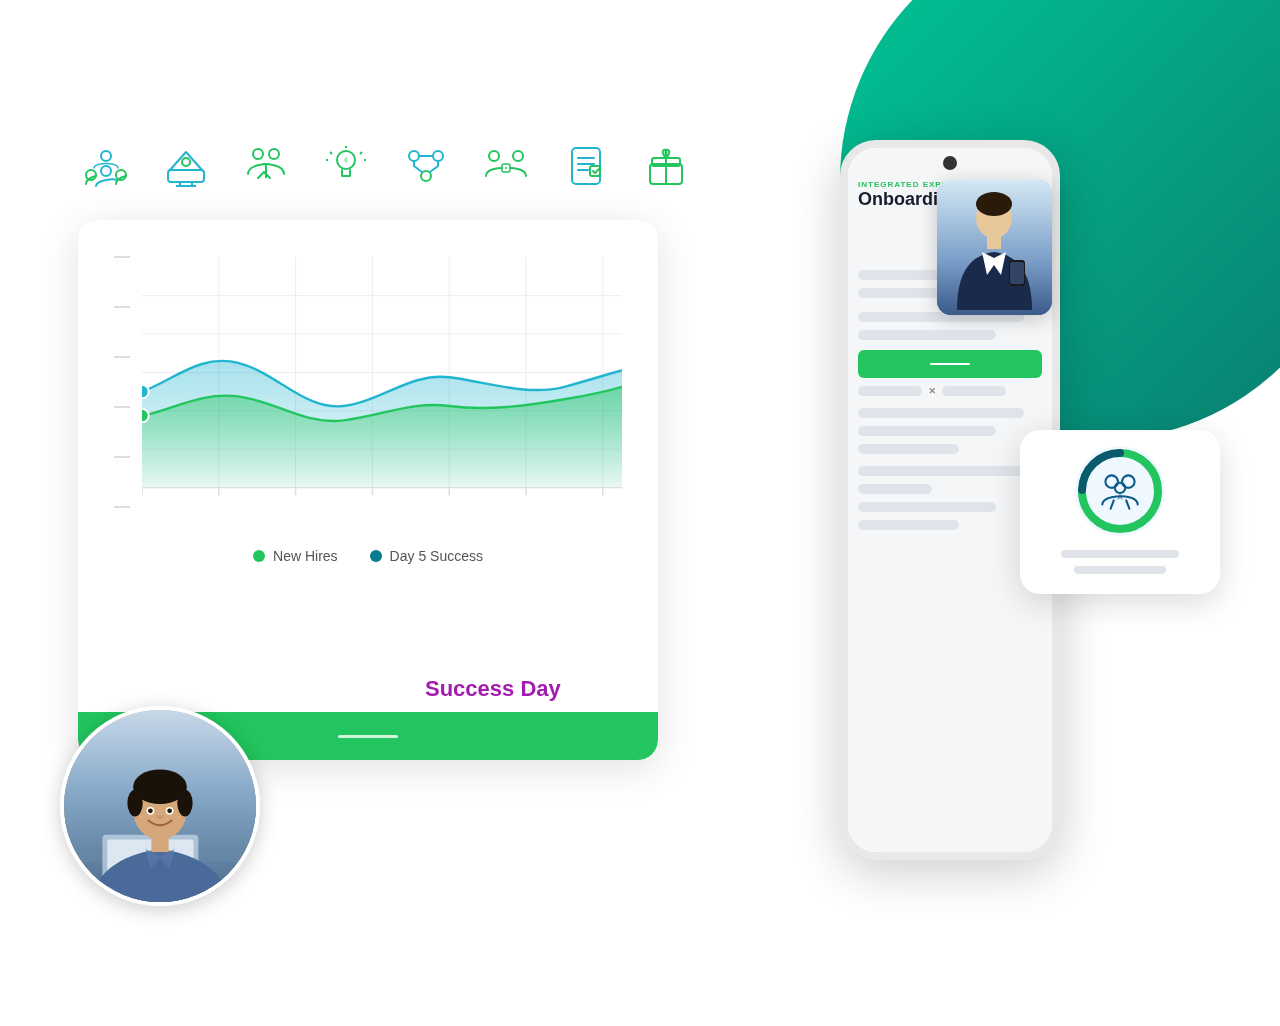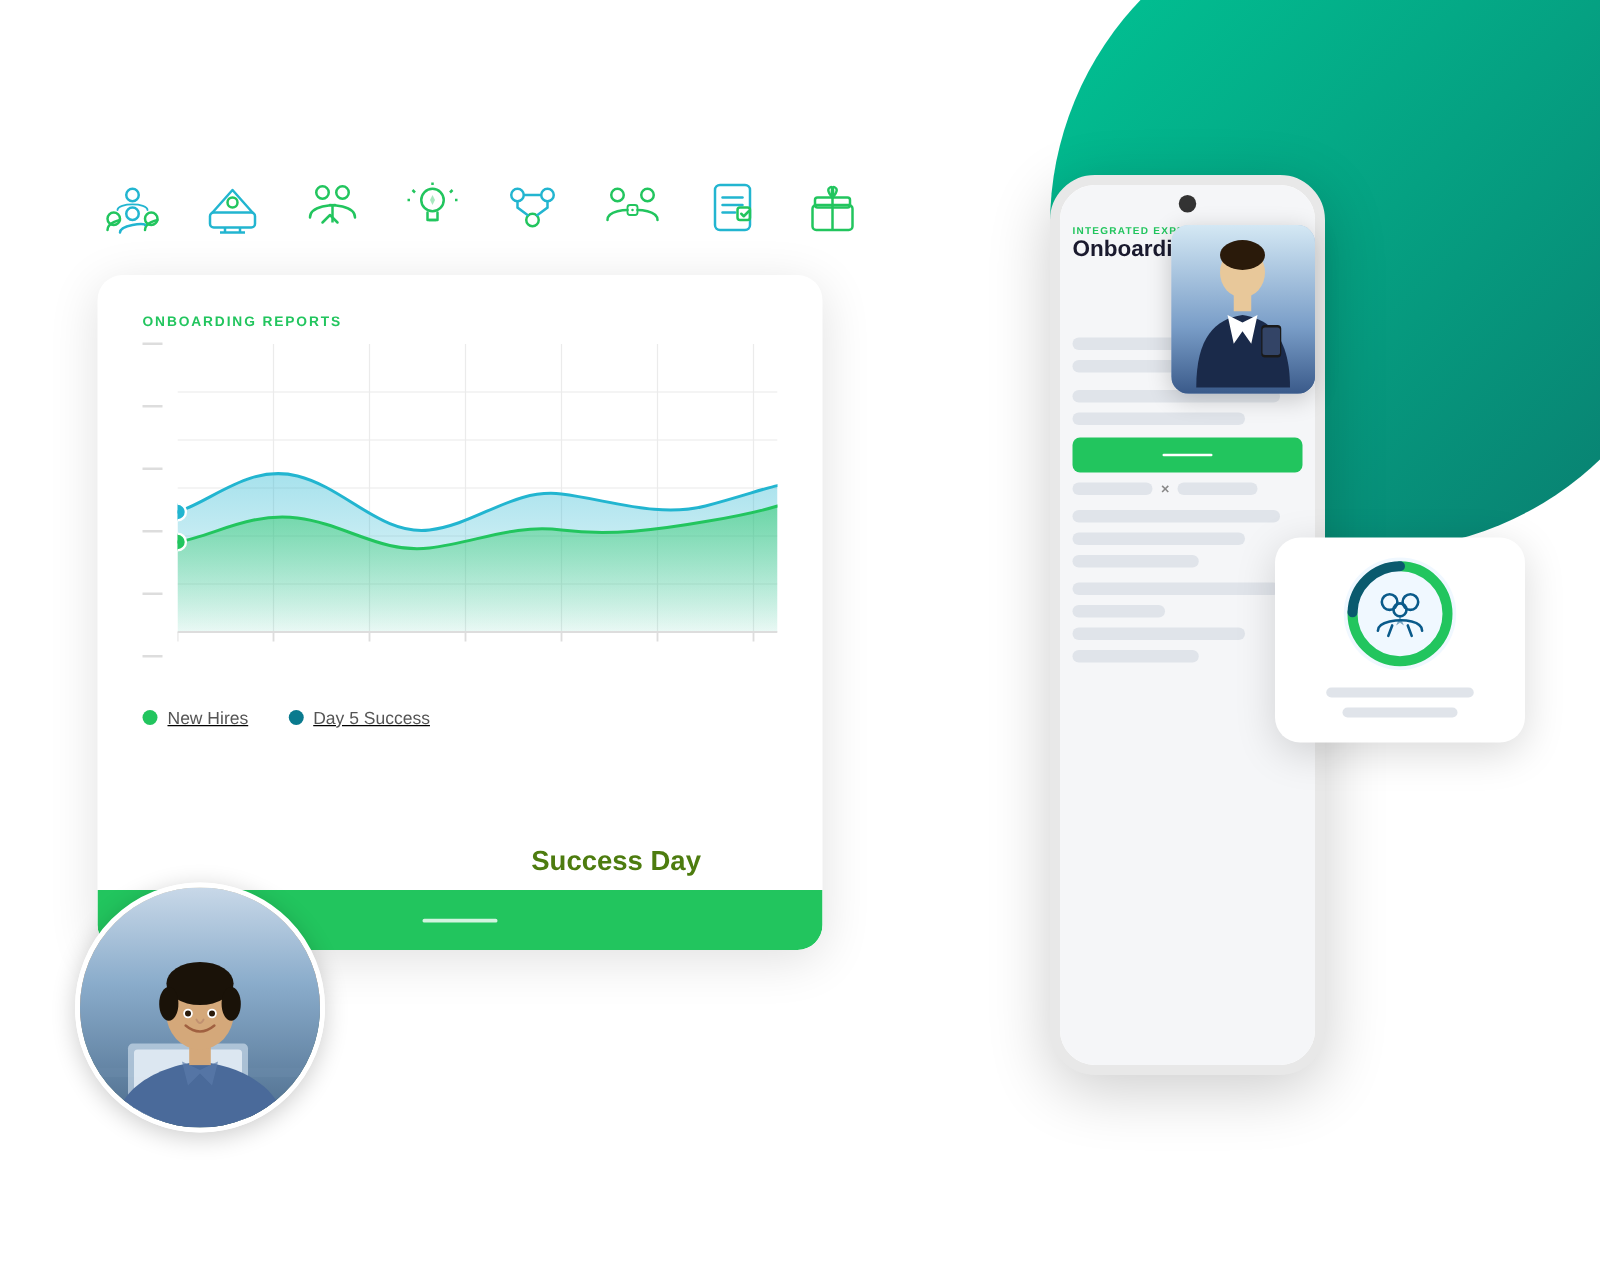--- a/index.html
+++ b/index.html
@@ -119,24 +119,23 @@
 
     .chart-svg {
       width: 100%;
       height: 100%;
     }
 
     
     .chart-legend {
       display: flex;
       gap: 32px;
-      justify-content: flex-start;
+      justify-content: center;
       margin-top: 10px;
       margin-bottom: 0;
-      text-decoration: underline;
     }
 
     .legend-item {
       display: flex;
       align-items: center;
       gap: 8px;
       font-size: 14px;
       color: #555;
       font-weight: 500;
     }
@@ -465,21 +464,20 @@
         <rect x="8" y="22" width="32" height="20" rx="3" stroke="#22c55e" stroke-width="2"></rect>
         <rect x="10" y="16" width="28" height="8" rx="2" stroke="#22c55e" stroke-width="2"></rect>
         <line x1="24" y1="16" x2="24" y2="42" stroke="#22c55e" stroke-width="2"></line>
         <path d="M24 16 C24 16 18 10 22 8 C26 6 24 16 24 16" stroke="#22c55e" stroke-width="2" stroke-linecap="round"></path>
         <path d="M24 16 C24 16 30 10 26 8 C22 6 24 16 24 16" stroke="#22c55e" stroke-width="2" stroke-linecap="round"></path>
       </svg>
     </div>
   </div>
 
   <div class="dashboard-card">
-    <div class="dashboard-label">ONBOARDING REPORTS</div>
 
     <div class="chart-area">
 
       <div style="position:absolute;left:0;top:0;bottom:20px;width:28px;display:flex;flex-direction:column;justify-content:space-between;padding:4px 0;">
         <div style="display:flex;align-items:center;">
             <div style="width:16px;height:1.5px;background:#ddd;"></div>
           </div>
         <div style="display:flex;align-items:center;">
             <div style="width:16px;height:1.5px;background:#ddd;"></div>
           </div>
@@ -689,16 +687,16 @@
         <ellipse cx="110" cy="105" rx="2.5" ry="2.5" fill="#2a1a0a"></ellipse>
 
         <path d="M88 115 Q100 125 112 115" fill="none" stroke="#a06040" stroke-width="2" stroke-linecap="round"></path>
 
         <path d="M97 110 Q100 116 103 110" fill="none" stroke="#c09070" stroke-width="1.5" stroke-linecap="round"></path>
       </svg>
     </div>
   </div>
 
   <div style="position:absolute;top:676px;left:425px;z-index:8;">
-    <span style="font-size:22px;font-weight:700;color:#4d7c0f;">Success Day</span>
+    <span style="font-size:22px;font-weight:700;color:#a21caf;">Success Day</span>
   </div>
 
 </div>
 
 </body></html>

